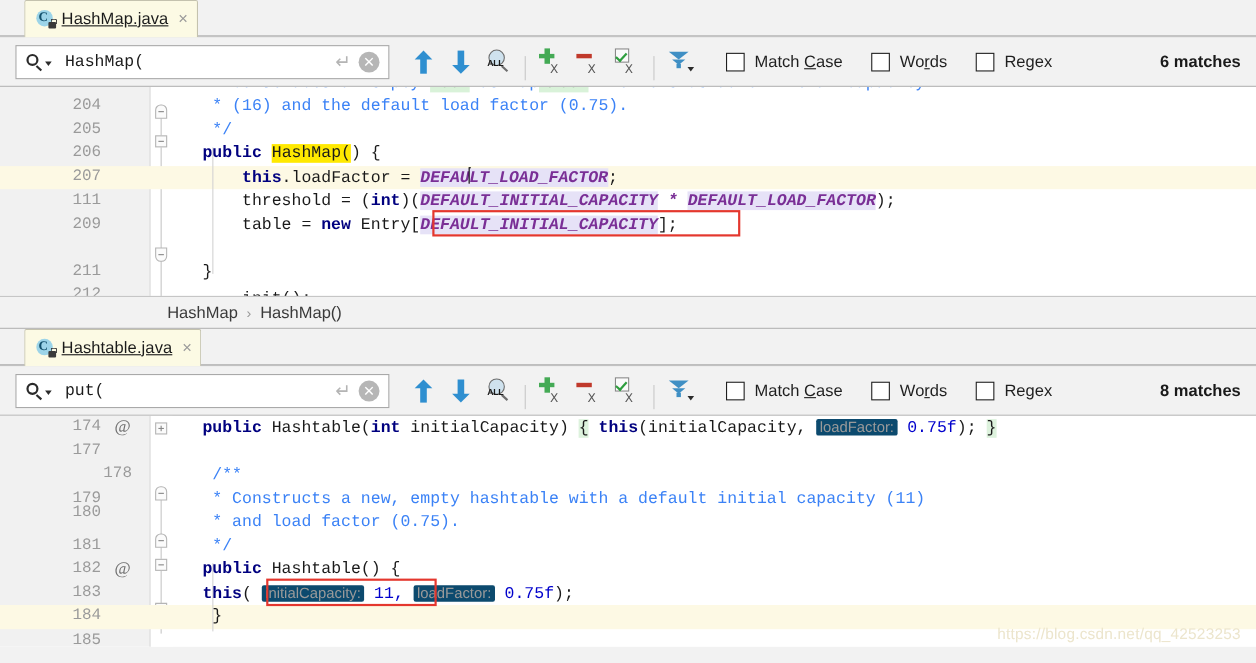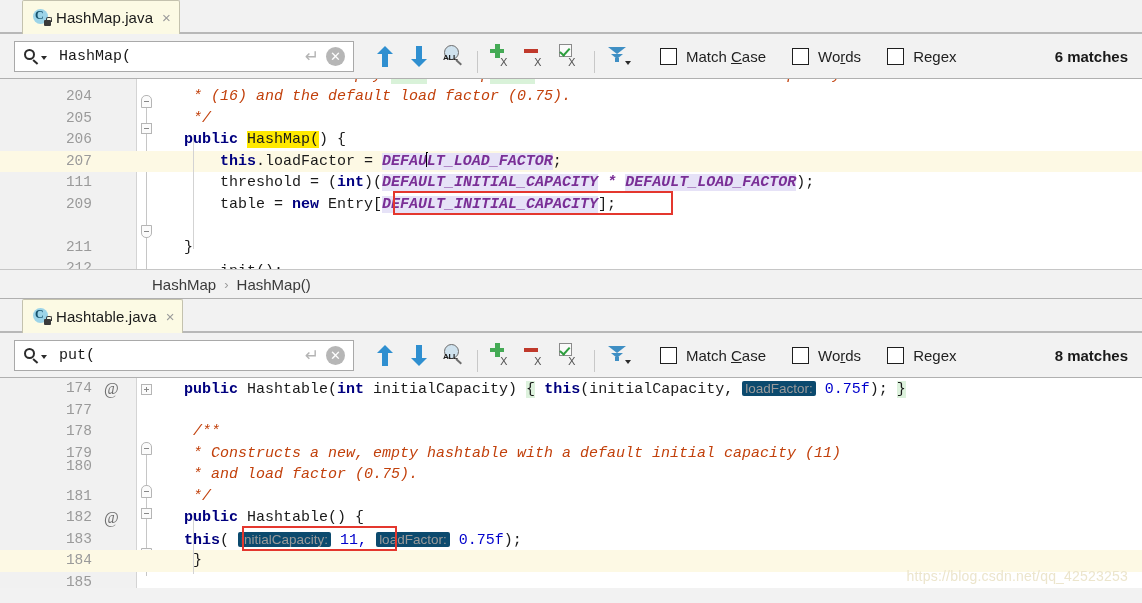--- a/index.html
+++ b/index.html
@@ -13,21 +13,21 @@
 
   
   .tabbar { position: relative; height: 34px; background: #f2f2f2; border-bottom: 1px solid #b8b8b8; }
   .tab {
     position: absolute; left: 22px; top: 0; height: 34px;
     display: flex; align-items: center; gap: 6px;
     padding: 0 8px 0 10px;
     background: #fcfae4; border: 1px solid #c4c2ae; border-bottom: none;
     border-top-left-radius: 2px; border-top-right-radius: 2px;
   }
-  .tab-label { font-size: 15px; color: #1a1a1a; letter-spacing: 0.1px; }
+  .tab-label { font-size: 15px; color: #1a1a1a; letter-spacing: 0.1px; text-decoration: underline; }
   .tab-close { font-size: 15px; color: #9a9a9a; margin-left: 3px; cursor: pointer; line-height: 1; }
   .tab-strip-rest {
     position: absolute; left: 0; right: 0; bottom: 0; height: 1px; background: #b8b8b8;
   }
   .cls-icon { position: relative; width: 17px; height: 17px; flex: 0 0 17px; }
   .cls-icon .disc {
     position: absolute; left: 0; top: 0; width: 15px; height: 15px; border-radius: 50%;
     background: #9cd4e8;
   }
   .cls-icon .ch {
@@ -176,21 +176,21 @@
   }
   .at-mark {
     position: absolute; left: 104px; font-family: "Liberation Serif", serif;
     font-size: 16px; color: #6f6f6f; line-height: 21.5px;
   }
   .code {
     position: absolute; left: 0; white-space: pre;
     font-family: "Liberation Mono", monospace; font-size: 15px; line-height: 21.5px; color: #1a1a1a;
   }
   .kw { color: #00007f; font-weight: bold; }
-  .cm { color: #c2410c; font-style: italic; }
+  .cm { color: #3b82f6; }
   .cm-tag { background: #d9f2d9; color: #7c9a7c; font-style: italic; }
   .const { color: #7a2f96; font-style: italic; font-weight: bold; background: #e6e2f7; }
   .const-plain { color: #7a2f96; font-style: italic; font-weight: bold; }
   .num { color: #0000cc; }
   .brace-hl { background: #ddf2dd; }
   .hit { background: #ffe900; }
   .hint {
     background: #0c4a6e; color: #9a9a9a; border-radius: 2px; padding: 0 3px;
     font-family: "Liberation Sans", sans-serif; font-size: 13.5px;
   }
@@ -505,21 +505,21 @@
       <div class="fold-cap bot" style="top:170px;"></div>
     </div>
 
     <div class="row" style="top:0px;">
       <span class="lineno">174</span>
       <span class="at-mark">@</span>
     </div>
     <div class="row" style="top:21.5px;">
       <span class="lineno">177</span>
     </div>
-    <div class="row" style="top:43px;">
+    <div class="row" style="top:43px;margin-left:28px;">
       <span class="lineno">178</span>
     </div>
     <div class="row" style="top:64.5px;">
       <span class="lineno">179</span>
     </div>
     <div class="row" style="top:78px;">
       <span class="lineno">180</span>
     </div>
     <div class="row" style="top:107.5px;">
       <span class="lineno">181</span>

